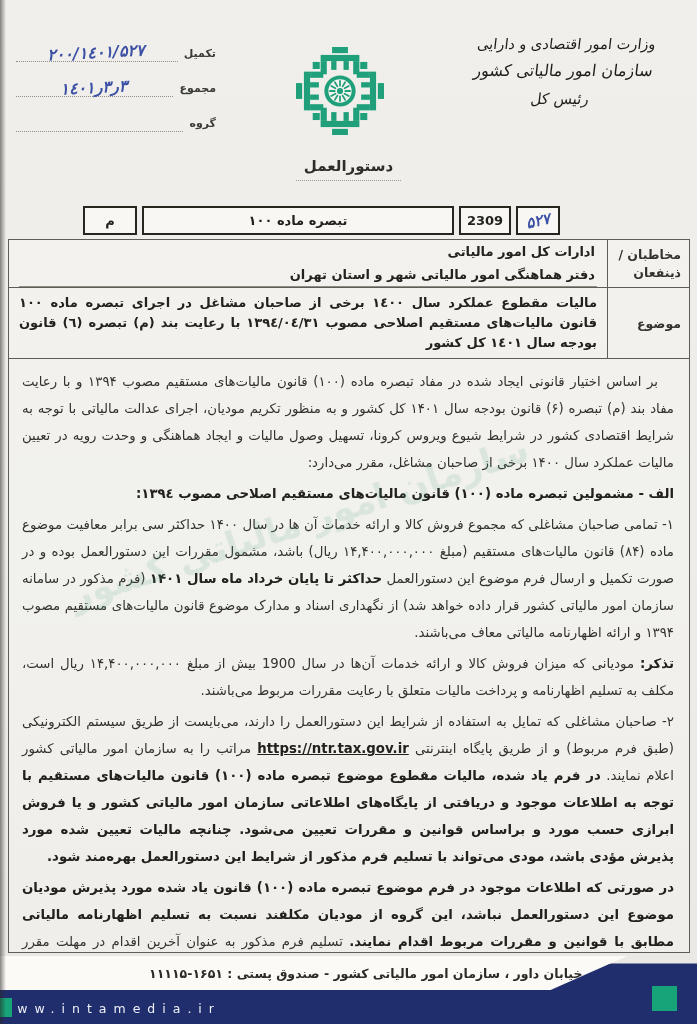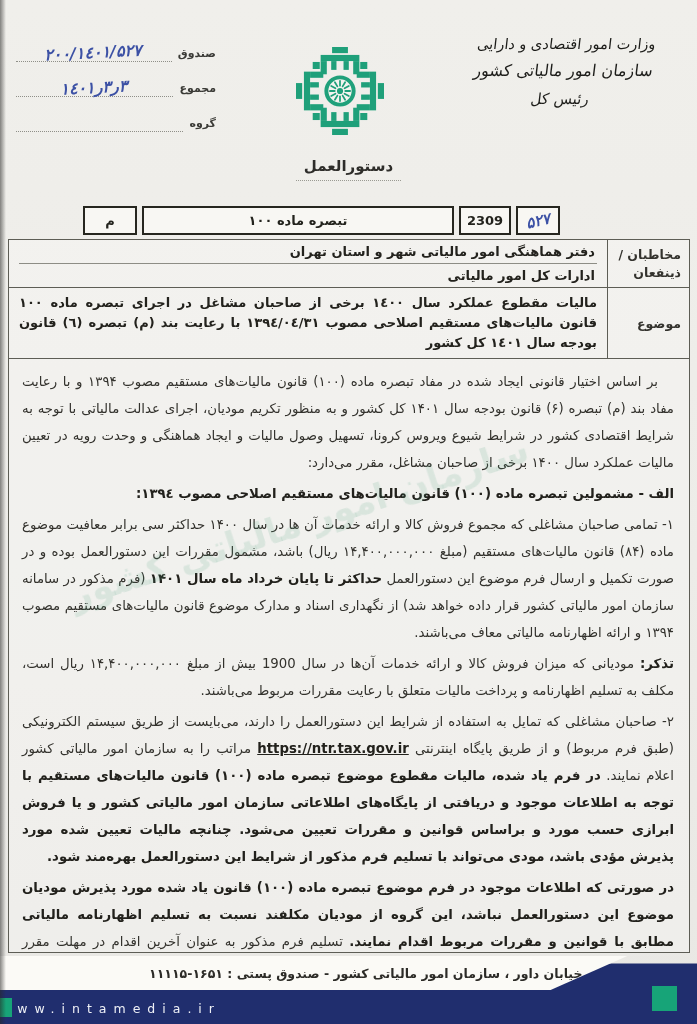--- a/index.html
+++ b/index.html
@@ -73,21 +73,21 @@
   .sq-left{ position:absolute; left:0; bottom:7px; width:12px; height:19px; background:#17a478;}
 </style>
 </head>
 <body>
 
 <div class="page">
   <div class="scan-edge"></div>
 
   <div class="stamp-block">
     <div class="stamp-row">
-      <span class="stamp-label">صندوق</span>
+      <span class="stamp-label">تکمیل</span>
       <span class="stamp-line">
         <span class="hand ltr" dir="ltr">۲۰۰/۱٤۰۱/۵۲۷</span>
       </span>
     </div>
     <div class="stamp-row">
       <span class="stamp-label">مجموع</span>
       <span class="stamp-line">
         <span class="hand">۳ر۳ر۱٤۰۱</span>
       </span>
     </div>
@@ -175,22 +175,22 @@
     <div class="code-box cb-type">م</div>
   </div>
 
   <div class="content-box">
     <div class="info-row">
       <div class="info-label">
         <span>مخاطبان /</span>
         <span>ذینفعان</span>
       </div>
       <div class="info-value">
+        <div class="recip-line">ادارات کل امور مالیاتی</div>
         <div class="recip-line first">دفتر هماهنگی امور مالیاتی شهر و استان تهران</div>
-        <div class="recip-line">ادارات کل امور مالیاتی</div>
       </div>
     </div>
     <div class="info-row">
       <div class="info-label">
         <span>موضوع</span>
       </div>
       <div class="info-value subject-value">مالیات مقطوع عملکرد سال ۱٤۰۰ برخی از صاحبان مشاغل در اجرای تبصره ماده ۱۰۰ قانون مالیات‌های مستقیم اصلاحی مصوب ۱۳۹٤/۰٤/۳۱ با رعایت بند (م) تبصره (٦) قانون بودجه سال ۱٤۰۱ کل کشور</div>
     </div>
 
     <div class="body-text">

